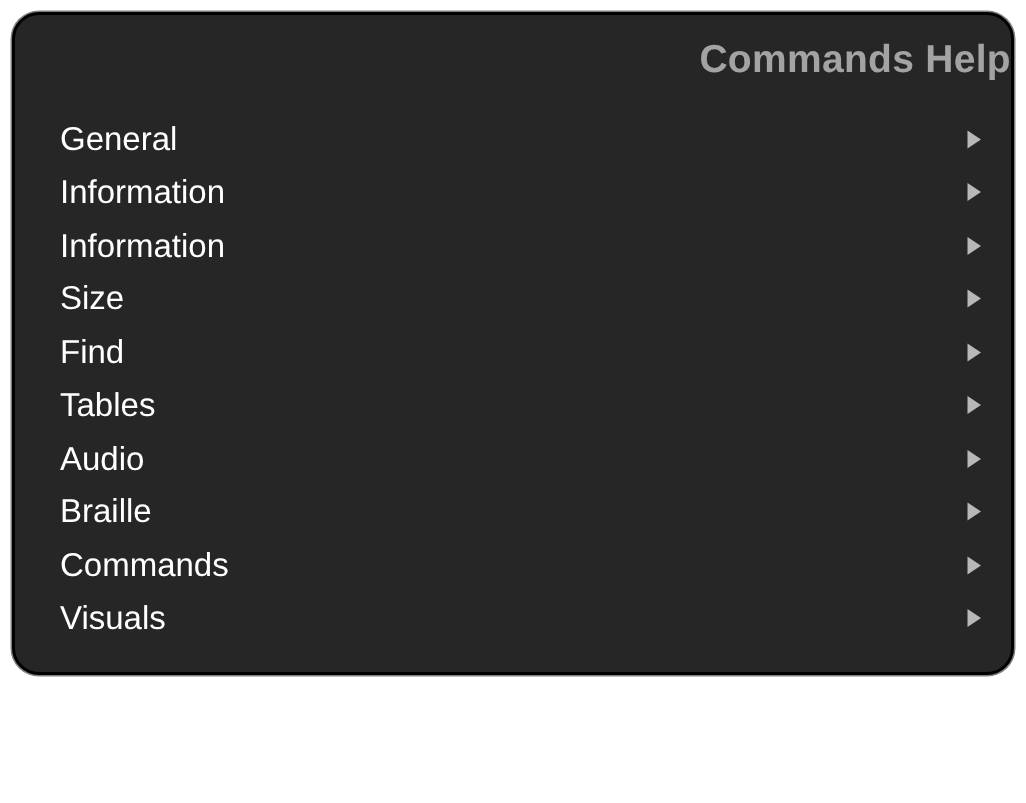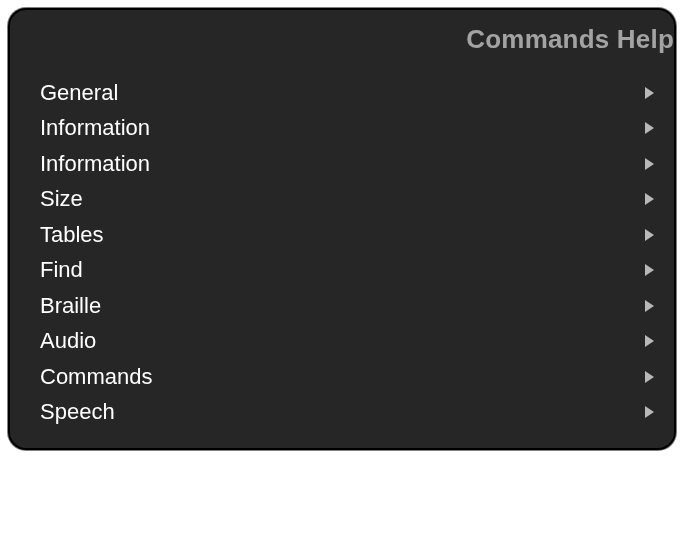--- a/index.html
+++ b/index.html
@@ -74,37 +74,37 @@
     </li>
     <li class="menu-item">
       <span class="menu-item-label">Information</span>
       <span class="chevron"></span>
     </li>
     <li class="menu-item">
       <span class="menu-item-label">Size</span>
       <span class="chevron"></span>
     </li>
     <li class="menu-item">
+      <span class="menu-item-label">Find</span>
+      <span class="chevron"></span>
+    </li>
+    <li class="menu-item">
       <span class="menu-item-label">Tables</span>
       <span class="chevron"></span>
     </li>
     <li class="menu-item">
-      <span class="menu-item-label">Find</span>
+      <span class="menu-item-label">Audio</span>
       <span class="chevron"></span>
     </li>
     <li class="menu-item">
       <span class="menu-item-label">Braille</span>
       <span class="chevron"></span>
     </li>
     <li class="menu-item">
-      <span class="menu-item-label">Audio</span>
-      <span class="chevron"></span>
-    </li>
-    <li class="menu-item">
       <span class="menu-item-label">Commands</span>
       <span class="chevron"></span>
     </li>
     <li class="menu-item">
-      <span class="menu-item-label">Speech</span>
+      <span class="menu-item-label">Visuals</span>
       <span class="chevron"></span>
     </li>
   </ul>
 </div>
 
 </body></html>

